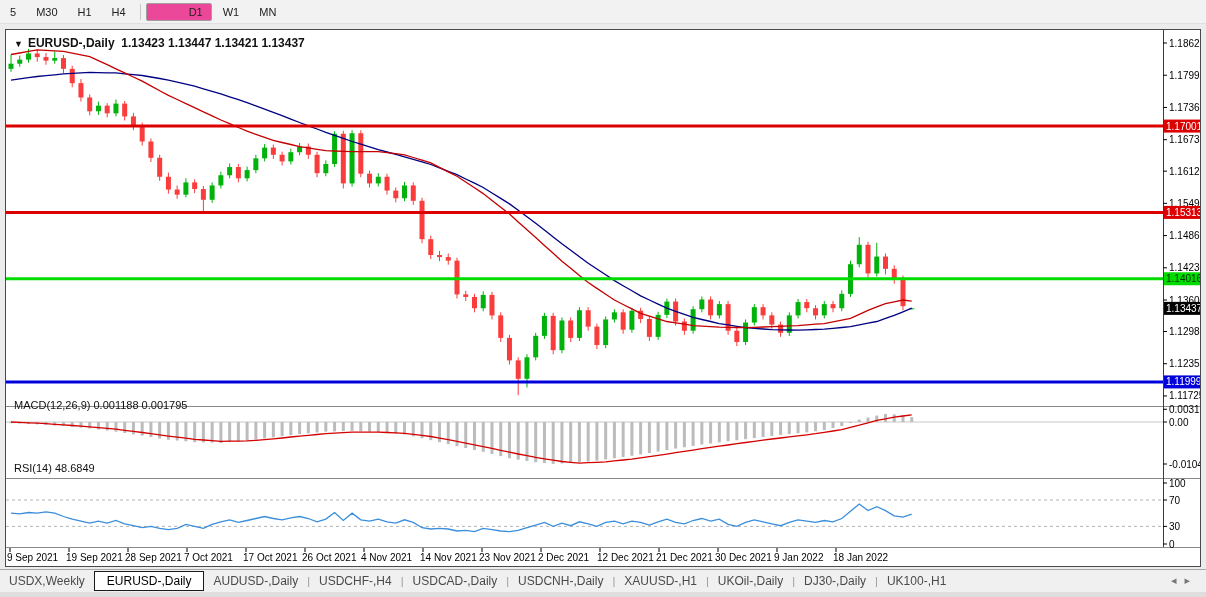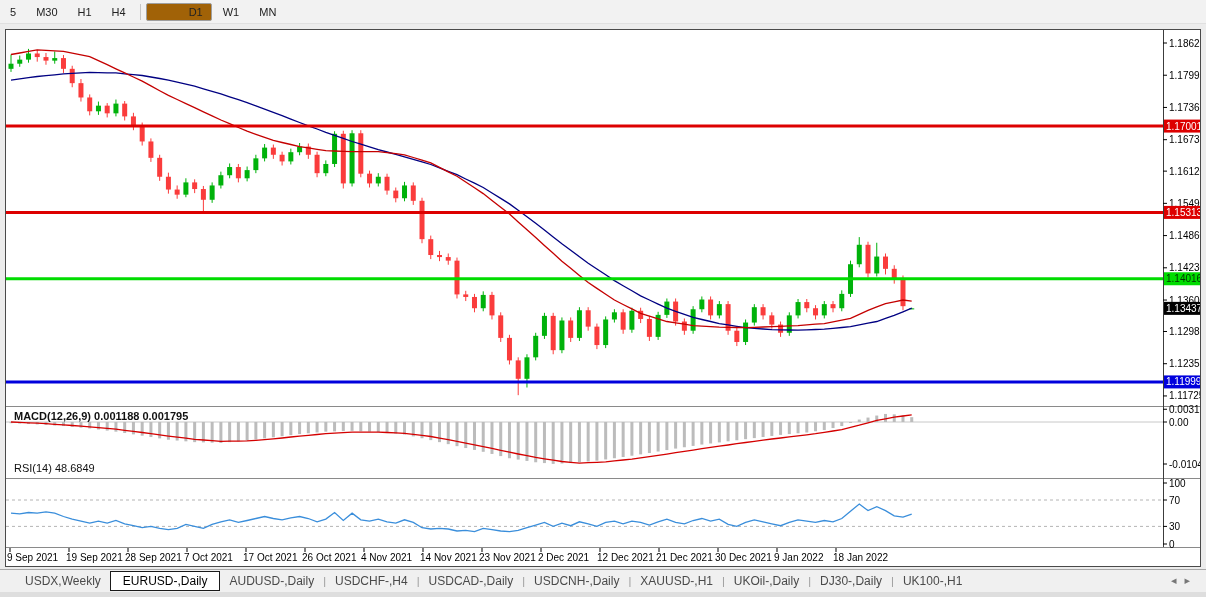--- a/index.html
+++ b/index.html
@@ -6,40 +6,40 @@
   html,body { width:1206px; height:597px; overflow:hidden; background:#ececec;
               font-family:"Liberation Sans", sans-serif; }
   .page { position:relative; width:1206px; height:597px; }
 
   
   .toolbar { position:absolute; left:0; top:0; width:1206px; height:24px;
              background:#f2f2f2; display:flex; align-items:center; padding-left:0px;
              border-bottom:1px solid #e0e0e0; }
   .tf-btn { font-size:11px; color:#222; padding:2px 8px; margin:0 1px; border:1px solid transparent;
             border-radius:2px; cursor:default; }
-  .tf-btn.active { background:#a16207; border:1px solid #9f9f9f;padding-left:42px; }
+  .tf-btn.active { background:#ec4899; border:1px solid #9f9f9f;padding-left:42px; }
   .tf-sep { width:1px; height:16px; background:#c6c6c6; margin:0 4px; }
 
   
   .chart-frame { position:absolute; left:5px; top:29px; width:1196px; height:538px;
                  background:#ffffff; border:1px solid #4a4a4a; }
   .chart-frame svg { position:absolute; left:0; top:0; }
   svg text { font-family:"Liberation Sans", sans-serif; }
 
   .chart-title { position:absolute; left:8px; top:6px; font-size:12px; font-weight:bold;
                  color:#111; white-space:pre; }
   .chart-title .tri { font-size:9px; margin-right:5px; }
   .ind-label { position:absolute; left:8px; font-size:11px; color:#111; white-space:pre; }
-  .macd-label { top:380px;font-weight:bold; }
+  .macd-label { top:369px; }
   .rsi-label  { top:432px; }
 
   
   .tabbar { position:absolute; left:0; top:569px; width:1206px; height:23px;
             background:#f0f0f0; border-top:1px solid #a8a8a8; display:flex;
-            align-items:center; padding-left:16px; }
+            align-items:center; padding-left:0; }
   .tab { font-size:12px; color:#4a4a4a; padding:2px 9px; white-space:nowrap; cursor:default; }
   .tab.active { background:#ffffff; color:#000; border:1px solid #1a1a1a; padding:2px 12px;
                 margin-top:-1px; }
   .tab-sep { color:#999; font-size:11px; }
   .tab-arrows { position:absolute; right:8px; top:4px; font-size:11px; color:#777;
                 letter-spacing:8px; }
   .bottom-strip { position:absolute; left:0; top:592px; width:1206px; height:5px; background:#dedede; }
 </style>
 </head>
 <body>
@@ -473,20 +473,21 @@
           <line x1="653" y1="518" x2="653" y2="522" stroke="#000" stroke-width="1"></line>
           <text x="650" y="531" font-size="10" fill="#000000">21 Dec 2021</text>
           <line x1="712" y1="518" x2="712" y2="522" stroke="#000" stroke-width="1"></line>
           <text x="709" y="531" font-size="10" fill="#000000">30 Dec 2021</text>
           <line x1="771" y1="518" x2="771" y2="522" stroke="#000" stroke-width="1"></line>
           <text x="768" y="531" font-size="10" fill="#000000">9 Jan 2022</text>
           <line x1="830" y1="518" x2="830" y2="522" stroke="#000" stroke-width="1"></line>
           <text x="827" y="531" font-size="10" fill="#000000">18 Jan 2022</text>
         </g>
       </svg>
+    <div class="chart-title"><span class="tri">▼</span><span>EURUSD-,Daily</span><span id="ohlc-span">  1.13423 1.13447 1.13421 1.13437</span></div>
     <div class="ind-label macd-label"><span>MACD(12,26,9)</span><span id="macd-vals"> 0.001188 0.001795</span></div>
     <div class="ind-label rsi-label"><span>RSI(14)</span><span id="rsi-val"> 48.6849</span></div>
   </div>
 
   <div class="tabbar">
     <div id="tabs" style="display:flex;align-items:center;">
         <span class="tab">USDX,Weekly</span>
         <span class="tab active">EURUSD-,Daily</span>
         <span class="tab">AUDUSD-,Daily</span>
         <span class="tab-sep">|</span>

